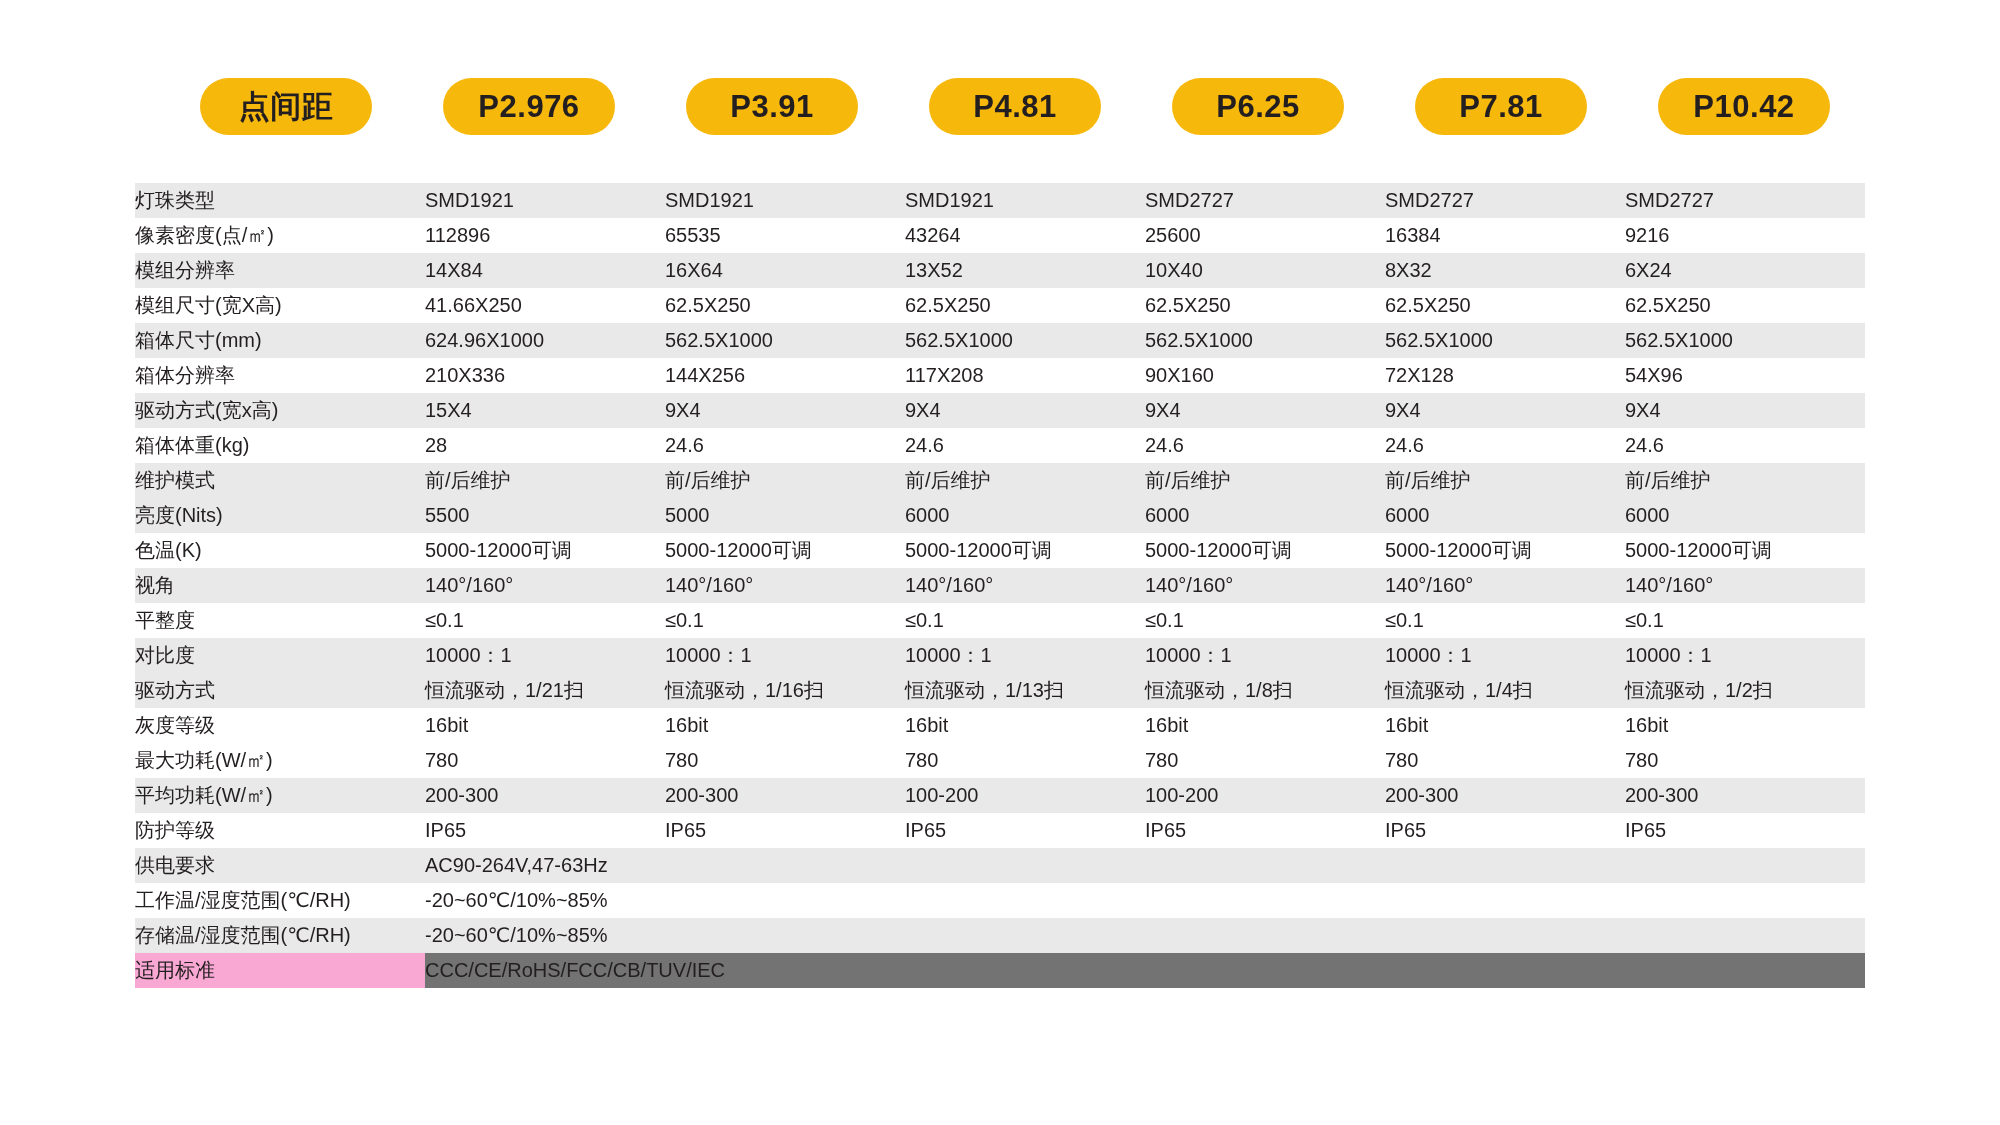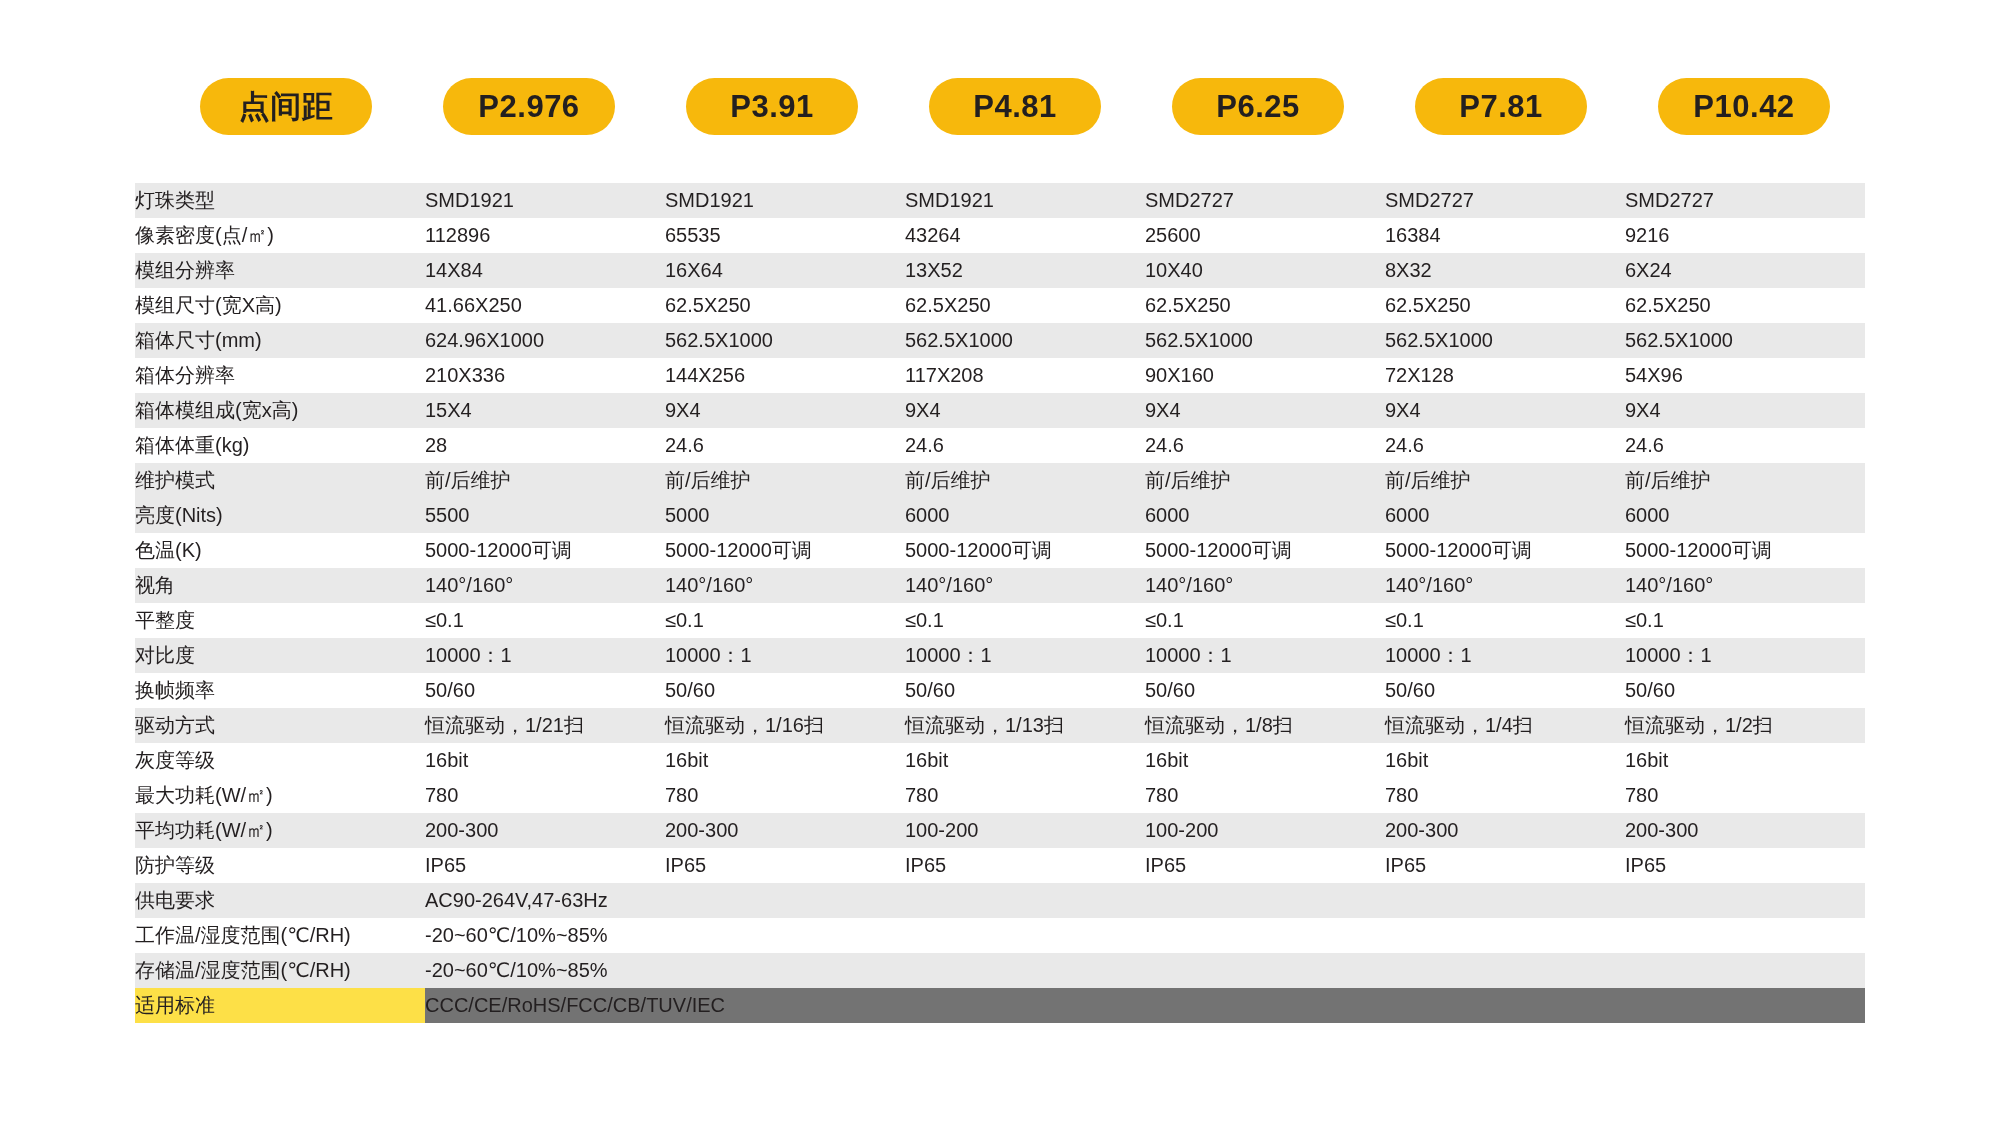--- a/index.html
+++ b/index.html
@@ -77,21 +77,21 @@
     white-space: nowrap;
   }
   tr.shaded td { background: #e9e9e9; }
   tr.plain td { background: #ffffff; }
 
   .merged-cell {
     text-align: left;
     font-size: 19px;
     padding-left: 0;
   }
-  .last-row td { background: #fde047; }
+  .last-row td { background: #f9a8d4; }
   .last-row .merged-cell { background: #737373; }
 </style>
 </head>
 <body>
 
 <div class="page">
 
   <div class="pill-row" id="pill-row">
       <div class="pill">点间距</div>
       <div class="pill">P2.976</div>
@@ -152,21 +152,21 @@
         <tr class="plain">
           <td class="label-cell">箱体分辨率</td>
           <td class="val-cell">210X336</td>
           <td class="val-cell">144X256</td>
           <td class="val-cell">117X208</td>
           <td class="val-cell">90X160</td>
           <td class="val-cell">72X128</td>
           <td class="val-cell">54X96</td>
         </tr>
         <tr class="shaded">
-          <td class="label-cell">箱体模组成(宽x高)</td>
+          <td class="label-cell">驱动方式(宽x高)</td>
           <td class="val-cell">15X4</td>
           <td class="val-cell">9X4</td>
           <td class="val-cell">9X4</td>
           <td class="val-cell">9X4</td>
           <td class="val-cell">9X4</td>
           <td class="val-cell">9X4</td>
         </tr>
         <tr class="plain">
           <td class="label-cell">箱体体重(kg)</td>
           <td class="val-cell">28</td>
@@ -222,29 +222,20 @@
           <td class="val-cell">≤0.1</td>
         </tr>
         <tr class="shaded">
           <td class="label-cell">对比度</td>
           <td class="val-cell">10000：1</td>
           <td class="val-cell">10000：1</td>
           <td class="val-cell">10000：1</td>
           <td class="val-cell">10000：1</td>
           <td class="val-cell">10000：1</td>
           <td class="val-cell">10000：1</td>
-        </tr>
-        <tr class="plain">
-          <td class="label-cell">换帧频率</td>
-          <td class="val-cell">50/60</td>
-          <td class="val-cell">50/60</td>
-          <td class="val-cell">50/60</td>
-          <td class="val-cell">50/60</td>
-          <td class="val-cell">50/60</td>
-          <td class="val-cell">50/60</td>
         </tr>
         <tr class="shaded">
           <td class="label-cell">驱动方式</td>
           <td class="val-cell">恒流驱动，1/21扫</td>
           <td class="val-cell">恒流驱动，1/16扫</td>
           <td class="val-cell">恒流驱动，1/13扫</td>
           <td class="val-cell">恒流驱动，1/8扫</td>
           <td class="val-cell">恒流驱动，1/4扫</td>
           <td class="val-cell">恒流驱动，1/2扫</td>
         </tr>

